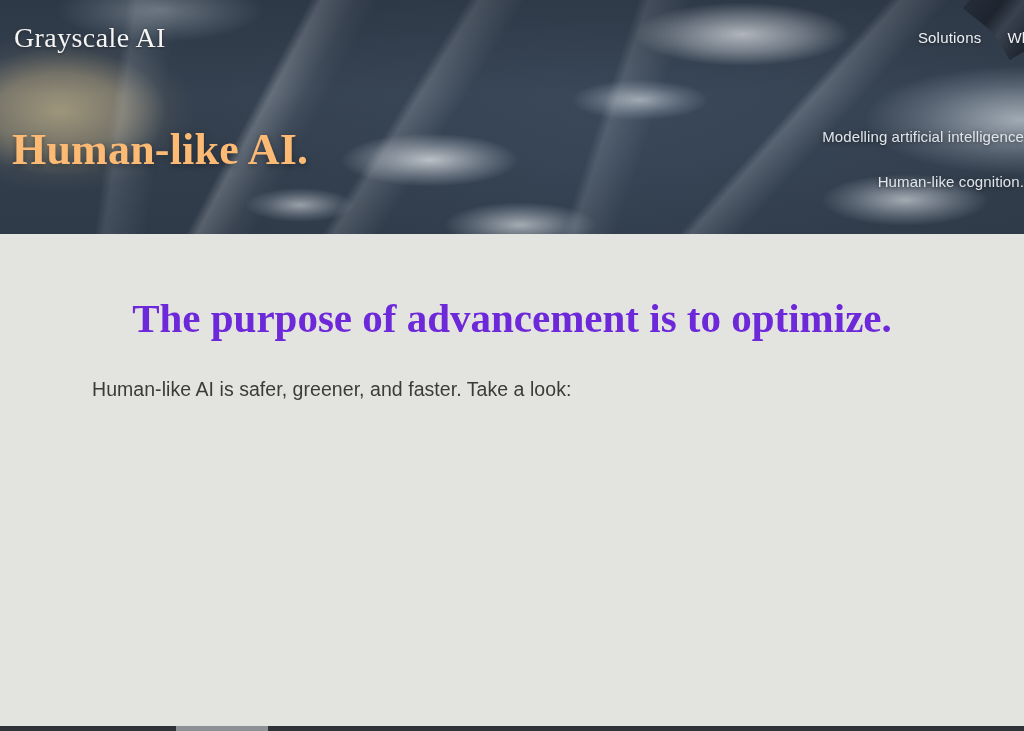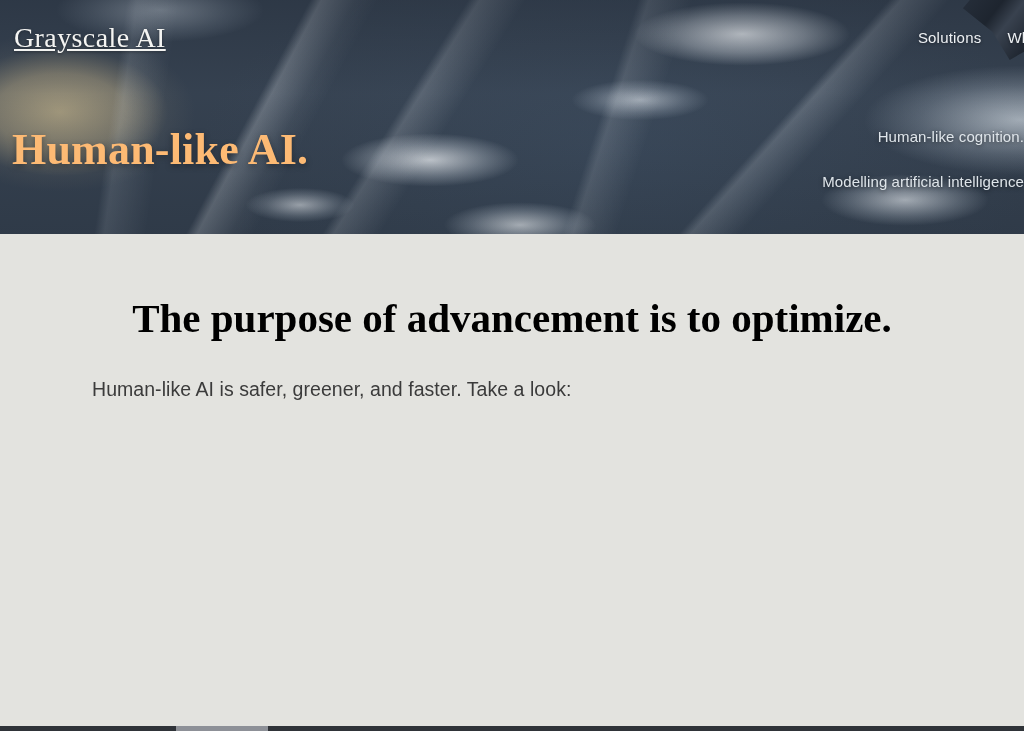--- a/index.html
+++ b/index.html
@@ -60,21 +60,20 @@
     clip-path:polygon(38% 0%, 100% 0%, 100% 84%, 74% 100%, 52% 62%, 14% 30%);
     opacity:.97;
   }
 
   .logo {
     position:absolute; left:14px; top:22px;
     font-family:"Liberation Serif", serif;
     font-size:28px; color:#f4f4f2; letter-spacing:.4px;
     text-shadow:0 1px 3px rgba(0,0,0,.35);
     white-space:nowrap;
-    text-decoration:underline;
   }
   .nav {
     position:absolute; top:29px; right:0;
     display:flex; gap:26px; align-items:center;
     padding-right:0;
     white-space:nowrap;
     margin-left:32px;
   }
   .nav-item {
     font-size:15px; color:#eef1f4; letter-spacing:.2px;
@@ -99,21 +98,21 @@
     font-size:15px; color:#dfe5ea; letter-spacing:.1px;
     text-shadow:0 1px 4px rgba(0,0,0,.5);
     white-space:nowrap;
   }
   .hero-side .line + .line { margin-top:28px; }
 
   
   .main { position:relative; background:#e3e3df; padding-top:0; }
   .section-heading {
     font-family:"Liberation Serif", serif;
-    color:#000000;
+    color:#6d28d9;
     font-size:41px;
     line-height:1.34;
     text-align:center;
     padding-top:57px;
   }
   .section-heading .l2 { display:block; }
 
   .body-copy { width:840px; margin:0 auto; padding-top:24px; }
   .body-copy p {
     font-size:19.5px;
@@ -147,22 +146,22 @@
     <div class="logo">Grayscale AI</div>
 
     <nav class="nav">
       <span class="nav-item">Solutions</span>
       <span class="nav-item">Why</span>
     </nav>
 
     <h1 class="hero-title">Human-like AI.</h1>
 
     <div class="hero-side">
+      <div class="line">Modelling artificial intelligence</div>
       <div class="line">Human-like cognition.</div>
-      <div class="line">Modelling artificial intelligence</div>
     </div>
   </header>
 
   <main class="main">
 
     <h2 class="section-heading">
       <span class="l1">The purpose of advancement is to optimize.</span>
     </h2>
 
     <div class="body-copy">

